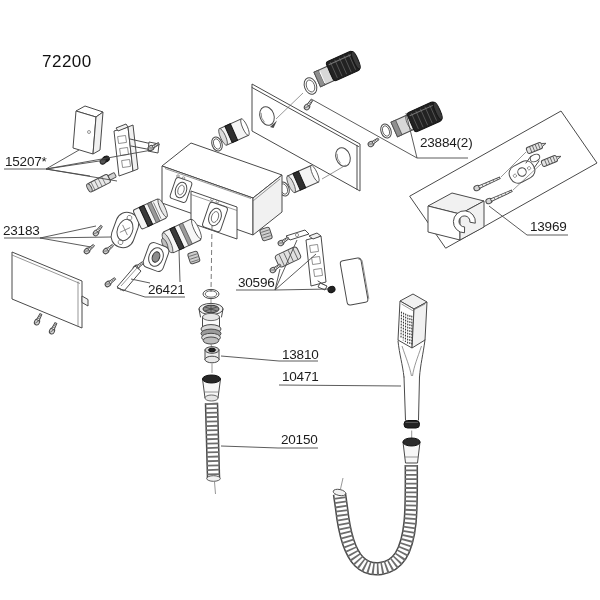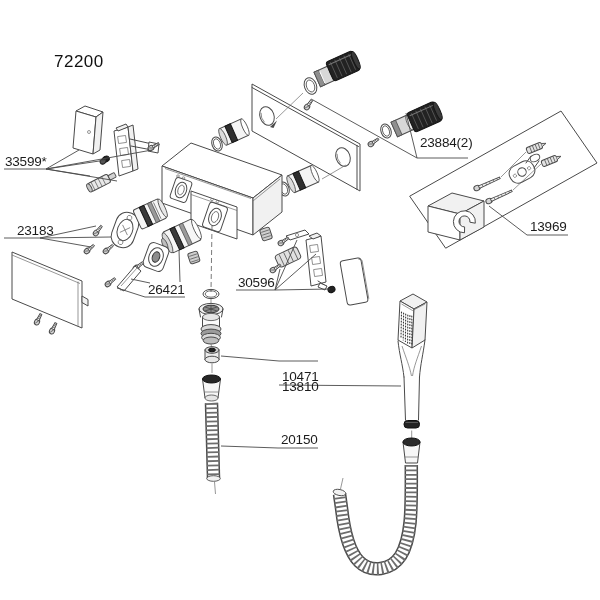--- a/index.html
+++ b/index.html
@@ -1,21 +1,21 @@
 <!DOCTYPE html>
 <html><head>
 <meta charset="utf-8">
 <style>
   html,body{margin:0;padding:0;background:#fff;}
   #stage{position:relative;width:600px;height:600px;background:#ffffff;overflow:hidden;
          font-family:"Liberation Sans", sans-serif;}
   #art{position:absolute;left:0;top:0;}
   .callout{position:absolute;line-height:1;font-size:13.5px;color:#1c1c1c;
            letter-spacing:-0.2px;white-space:nowrap;}
-  .title{position:absolute;line-height:1;font-size:17px;color:#111;letter-spacing:0.5px;margin-left:12px;}
+  .title{position:absolute;line-height:1;font-size:17px;color:#111;letter-spacing:0.5px;}
   .ln{fill:none;stroke:#4a4a4a;stroke-width:1;stroke-linejoin:round;stroke-linecap:round;}
   .thin{fill:none;stroke:#6b6b6b;stroke-width:0.7;}
   .wh{fill:#ffffff;stroke:#4a4a4a;stroke-width:1;stroke-linejoin:round;}
   .lt{fill:#f1f1f1;stroke:#4a4a4a;stroke-width:1;stroke-linejoin:round;}
   .dk{fill:#222222;stroke:#141414;stroke-width:1;}
   .dash{fill:none;stroke:#7a7a7a;stroke-width:1;stroke-dasharray:5 3;}
 </style>
 </head>
 <body>
 
@@ -359,23 +359,23 @@
   <path d="M236,290 L275,290 M275,290 L280,269 M275,290 L297,240 M275,290 L316,254 M275,290 L330,289"></path>
   <path d="M417,158 L468,158 M417,158 L313,100 M417,158 L406,113"></path>
   <path d="M527,235 L568,235 M527,235 L489,206"></path>
   <path d="M221,356 L279,361 L318,361"></path>
   <path d="M279,385 L401,386"></path>
   <path d="M221,446 L278,448 L318,448"></path>
 </g>
 </svg>
 
 <div class="title" style="left:42px;top:53px;">72200</div>
-<div class="callout" style="left:5px;top:155px;">33599*</div>
-<div class="callout" style="left:17px;top:224px;text-align:right;">23183</div>
+<div class="callout" style="left:5px;top:155px;">15207*</div>
+<div class="callout" style="left:3px;top:224px;text-align:right;">23183</div>
 <div class="callout" style="left:148px;top:283px;">26421</div>
 <div class="callout" style="left:238px;top:276px;">30596</div>
 <div class="callout" style="left:420px;top:136px;">23884(2)</div>
 <div class="callout" style="left:530px;top:220px;">13969</div>
-<div class="callout" style="left:282px;top:348px;margin-top:32px;">13810</div>
+<div class="callout" style="left:282px;top:348px;">13810</div>
 <div class="callout" style="left:282px;top:370px;">10471</div>
 <div class="callout" style="left:281px;top:433px;">20150</div>
 
 </div>
 
 </body></html>

